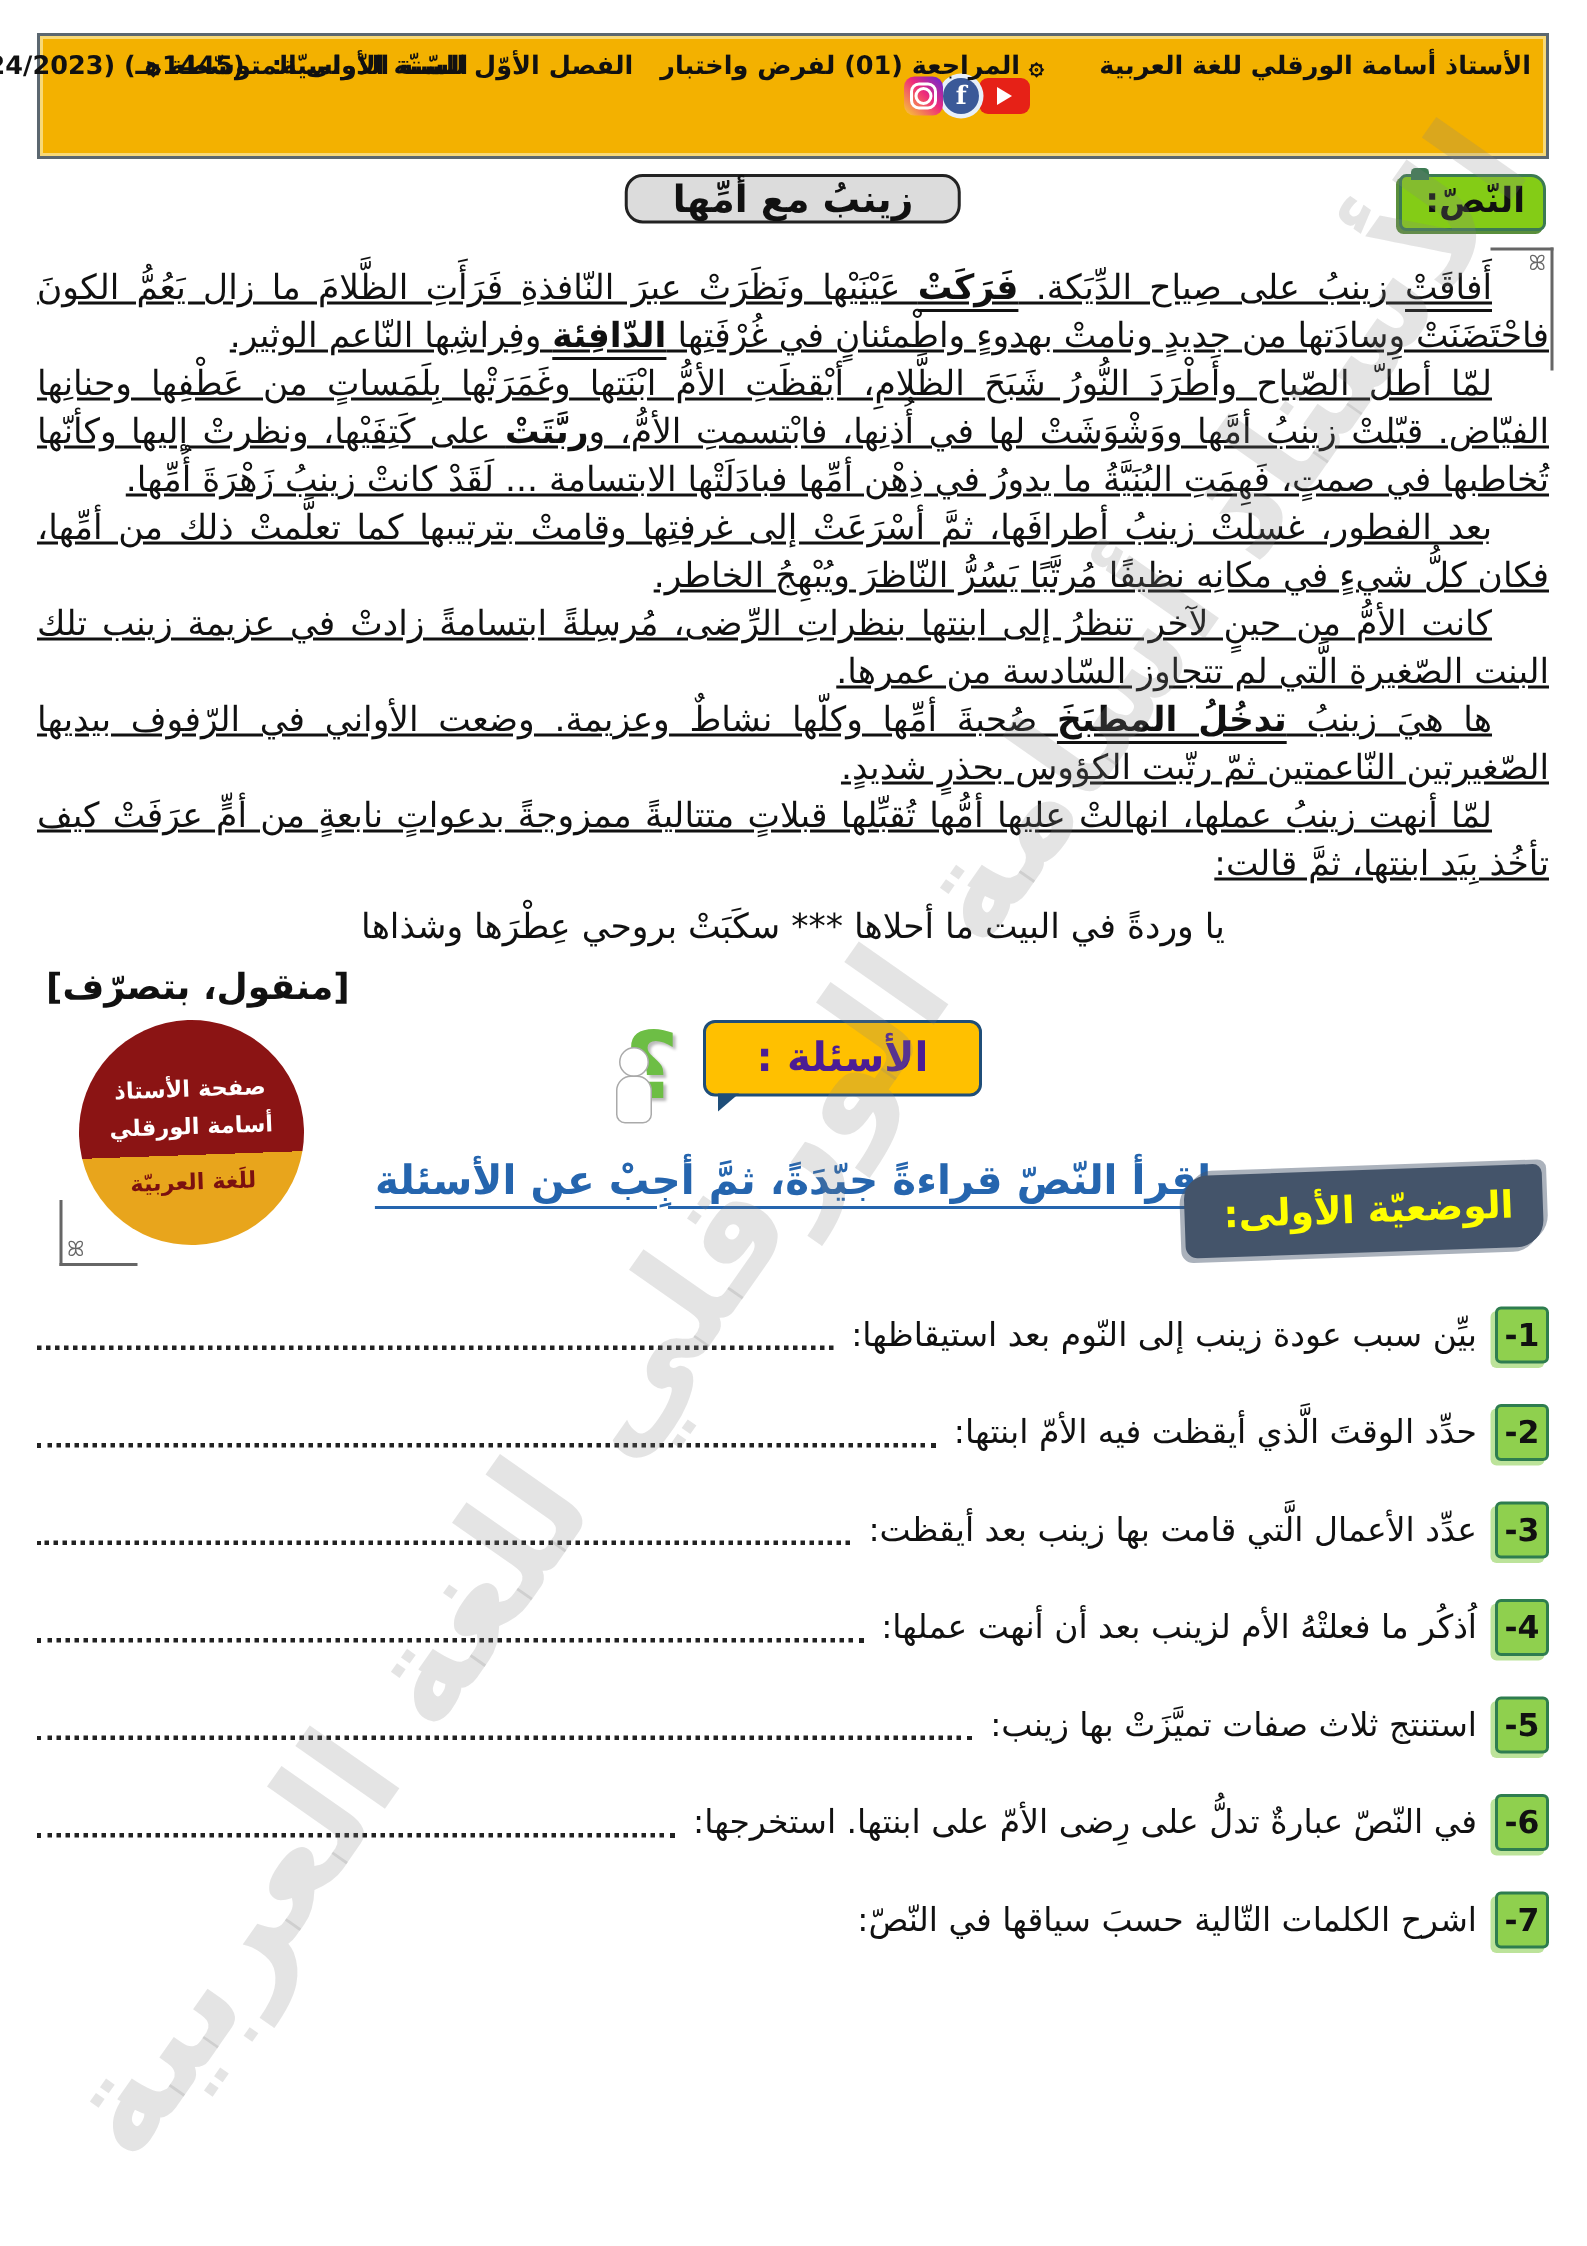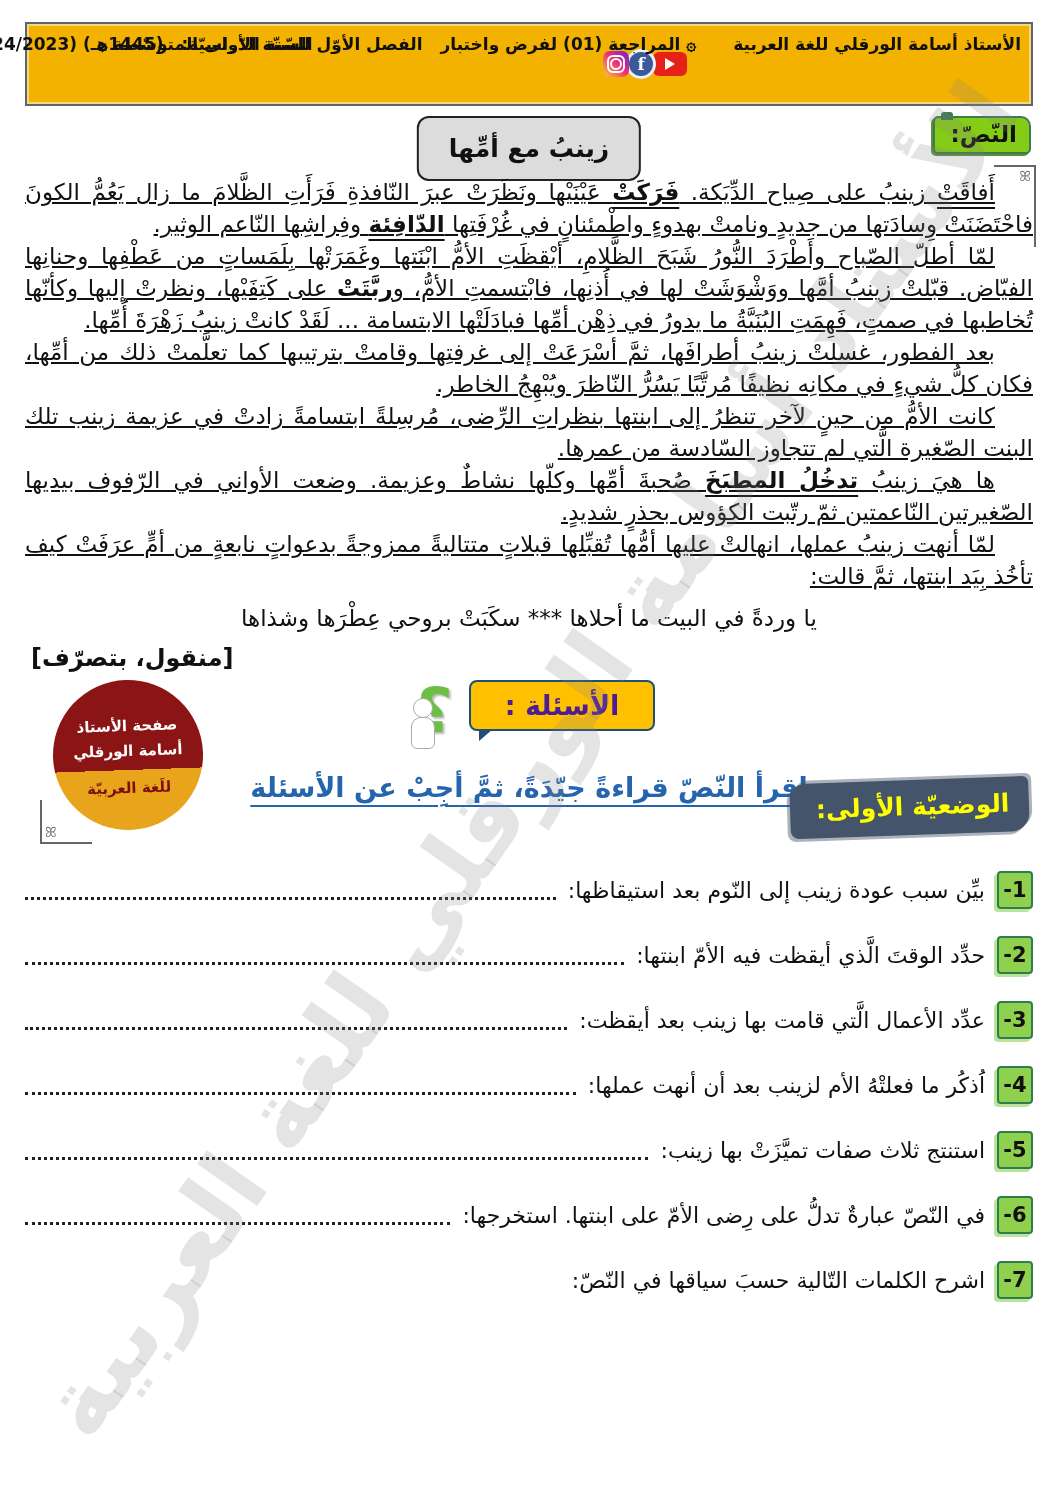--- a/index.html
+++ b/index.html
@@ -38,21 +38,21 @@
   .title-row { position:relative; z-index:2; height:52px; margin-top:10px; }
   .nass-label {
     position:absolute; right:2px; top:0; background:#84cc16; border:2px solid #3C7A52;
     border-radius:5px 10px 5px 5px; padding:3px 12px 5px 16px; font-size:23px; font-weight:bold;
     box-shadow:-2px 2px 0 #5a8f3c;
   }
   .nass-label::before { content:""; position:absolute; top:-6px; left:6px; width:12px; height:8px; background:#3C7A52; border-radius:3px 3px 0 0; }
   .title-box {
     position:absolute; left:50%; transform:translateX(-50%); top:0;
     background:#DCDCDC; border:2px solid #222; border-radius:12px;
-    padding:16px 30px; font-size:25px; font-weight:bold;
+    padding:0 30px; font-size:25px; font-weight:bold;
   }
   
   .text-block { position:relative; z-index:2; margin-top:8px; font-size:23px; }
   .para { text-align:justify; text-indent:38px; line-height:32px;text-decoration:underline; }
   .para .b { font-weight:bold; }
   .para .u { text-decoration:underline; text-underline-offset:7px; text-decoration-thickness:2px; }
   .verse { text-align:center; font-size:23px; line-height:48px; margin-top:2px; position:relative; z-index:2; }
   .attribution { text-align:left; font-size:24px; font-weight:bold; margin:2px 0 0 6px; position:relative; z-index:2; }
   
   .corner-tr { position:absolute; right:22px; top:165px; width:42px; height:82px; border-top:2px solid #666; border-right:2px solid #666; z-index:1; }

